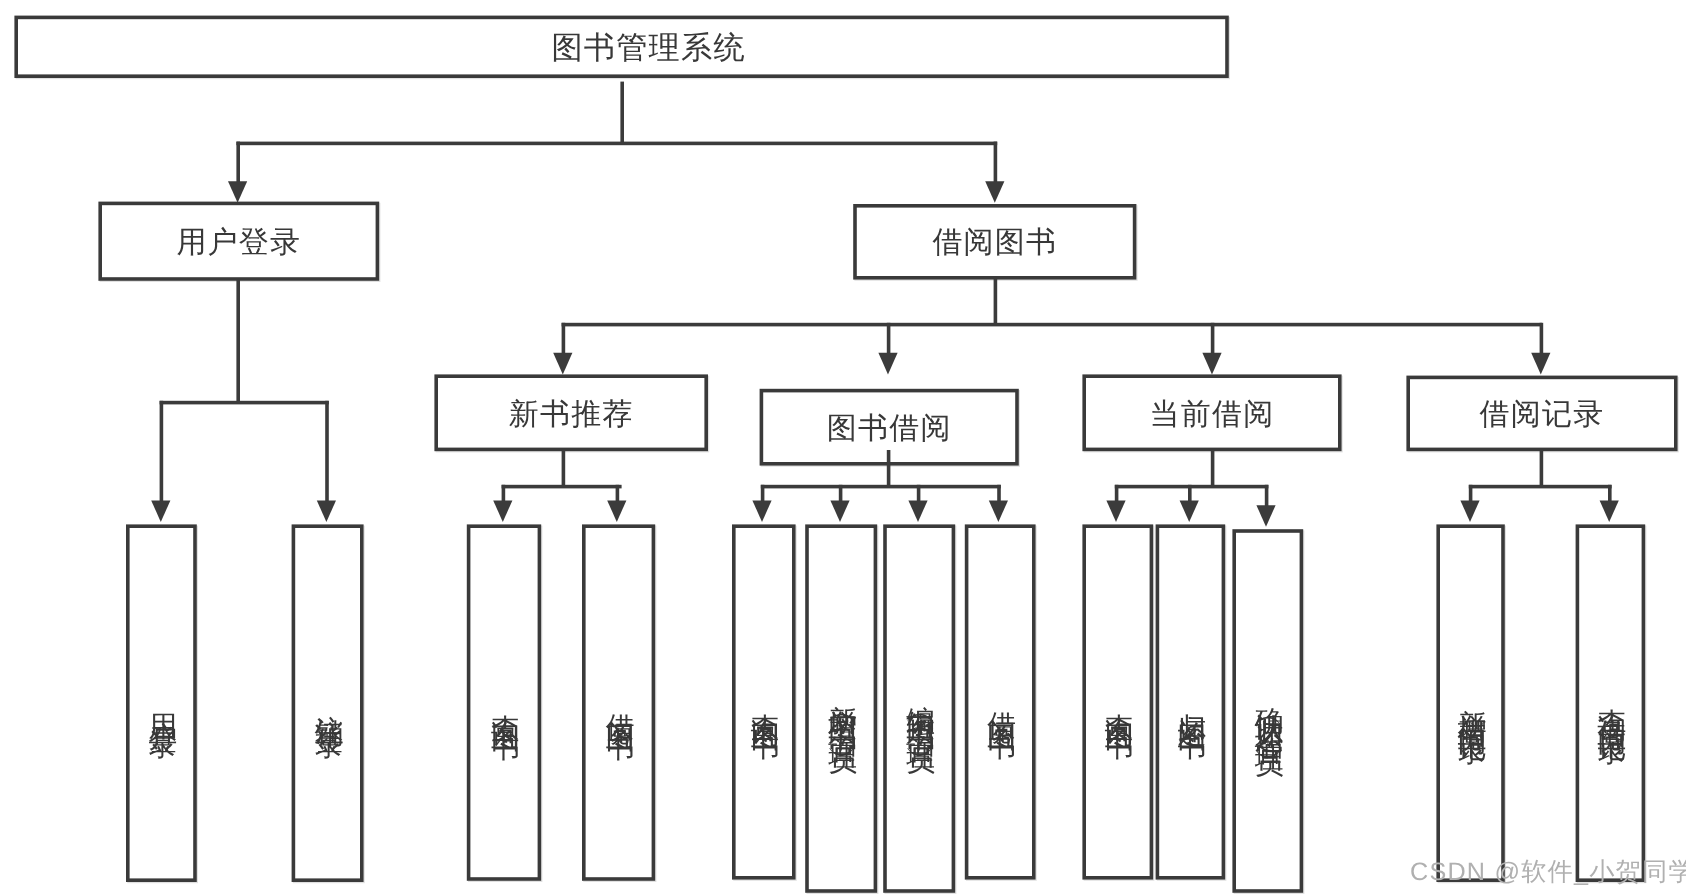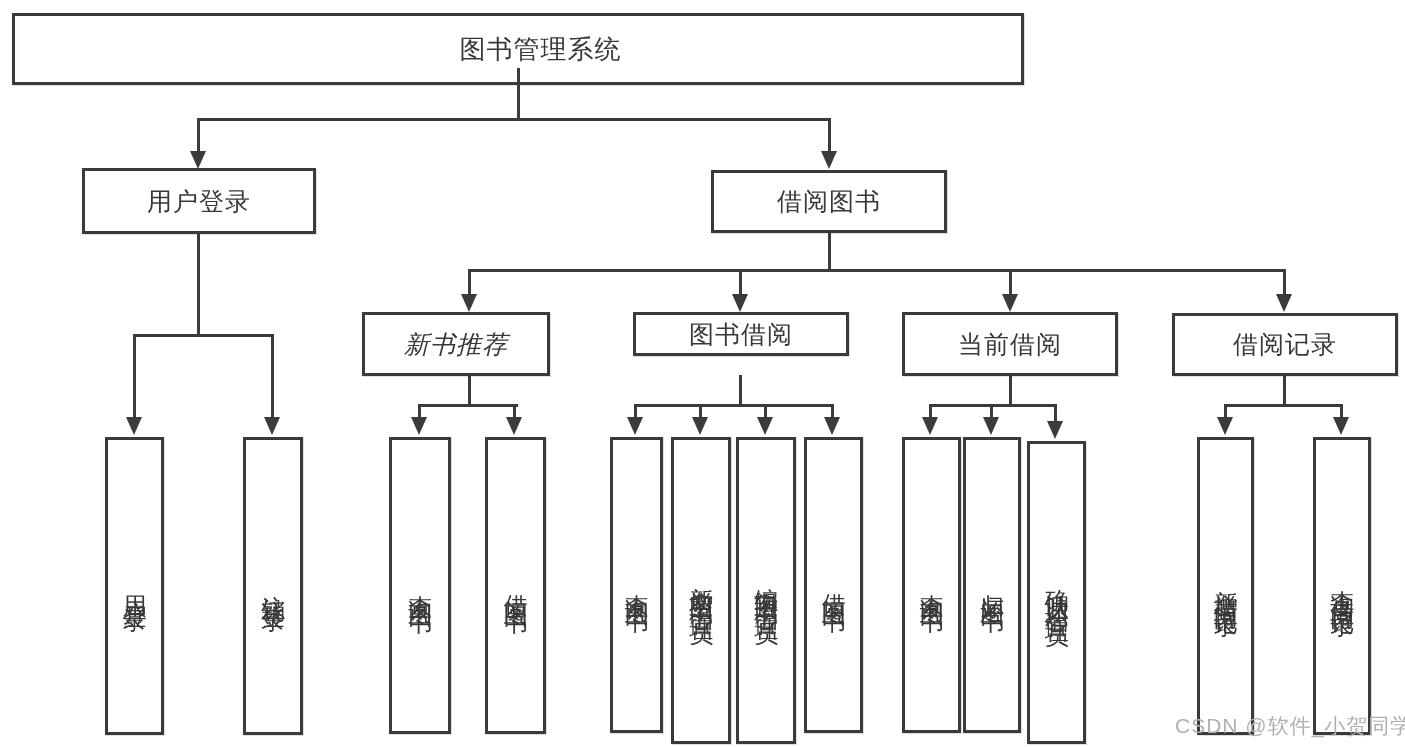--- a/index.html
+++ b/index.html
@@ -44,37 +44,37 @@
     letter-spacing:1px;
     z-index:5;
     white-space:nowrap;
   }
 </style>
 </head>
 <body>
 
 <div class="stage">
 
-  <div class="node root" style="left:12px;top:13px;width:1012px;height:72px;padding-left:45px;">
+  <div class="node root" style="left:12px;top:13px;width:1012px;height:52px;padding-left:45px;">
     <span class="hlabel">图书管理系统</span>
   </div>
 
   <div class="node" style="left:82px;top:168px;width:234px;height:66px;">
     <span class="hlabel">用户登录</span>
   </div>
 
   <div class="node" style="left:711px;top:170px;width:236px;height:63px;">
     <span class="hlabel">借阅图书</span>
   </div>
 
-  <div class="node" style="left:362px;top:312px;width:188px;height:64px;font-style:italic;">
+  <div class="node" style="left:362px;top:312px;width:228px;height:64px;">
     <span class="hlabel">新书推荐</span>
   </div>
 
-  <div class="node" style="left:633px;top:312px;width:216px;height:44px;">
+  <div class="node" style="left:633px;top:324px;width:216px;height:64px;">
     <span class="hlabel">图书借阅</span>
   </div>
 
   <div class="node" style="left:1172px;top:313px;width:226px;height:63px;">
     <span class="hlabel">借阅记录</span>
   </div>
 
   <div class="node" style="left:902px;top:312px;width:216px;height:64px;">
     <span class="hlabel">当前借阅</span>
   </div>

